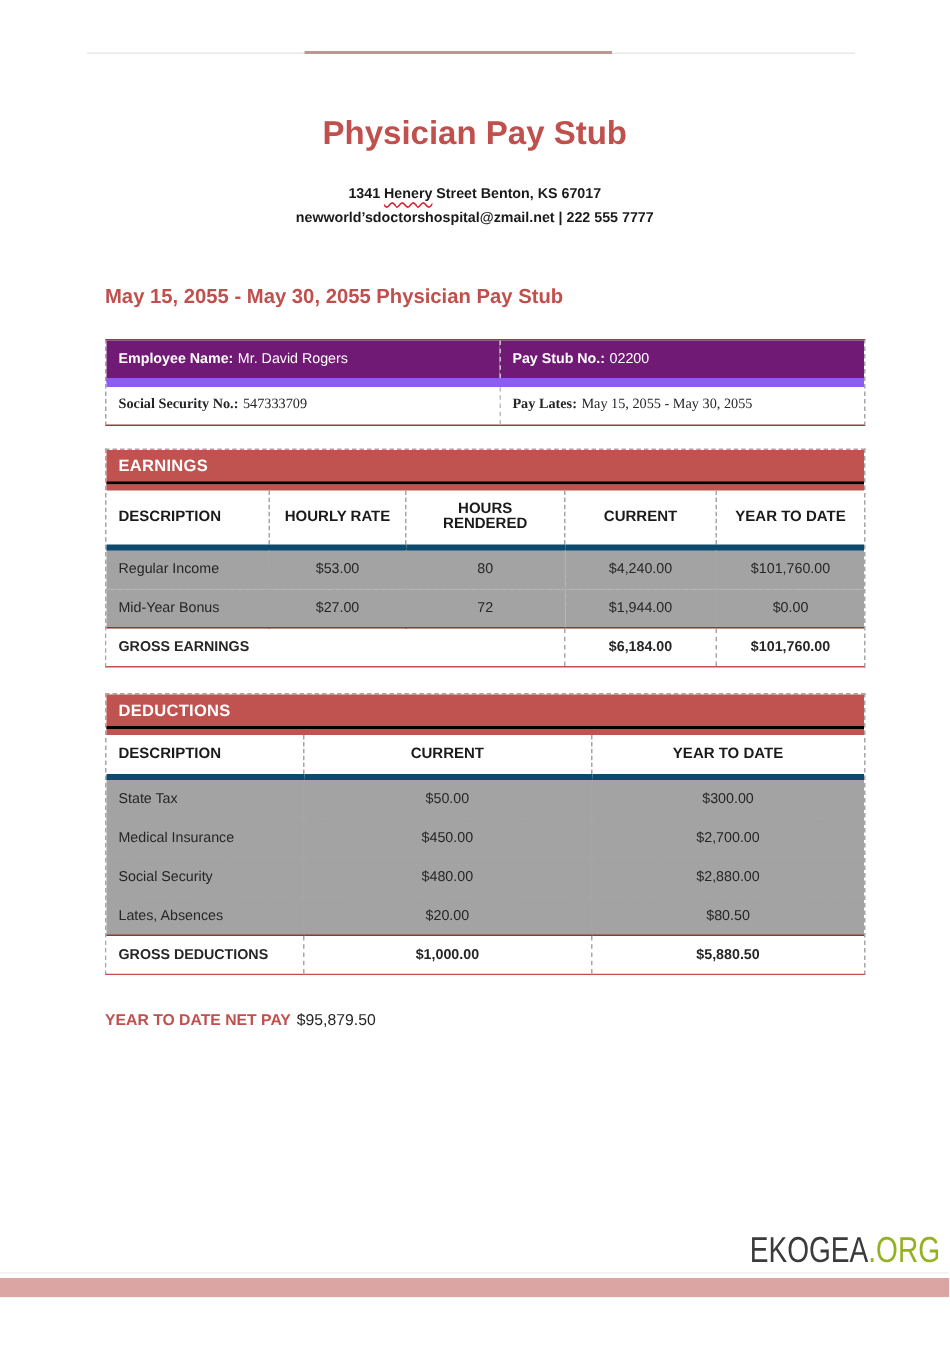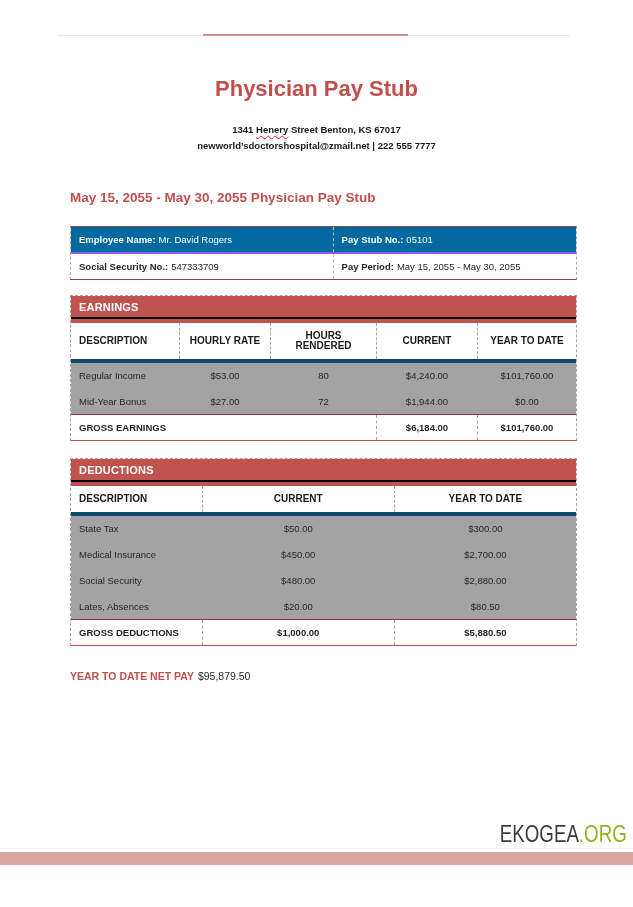--- a/index.html
+++ b/index.html
@@ -24,22 +24,22 @@
   .content { margin:0 56px 0 70px; width:507px; }
 
   .section-heading { margin-top:36px; color:#c0504d; font-size:13.5px; font-weight:bold; }
 
   
   .info-box { margin-top:21px; border-left:1px dashed #a6a6a6; border-right:1px dashed #a6a6a6;
               border-top:1px solid #8f413e; border-bottom:1px solid #8f413e; }
   table { border-collapse:collapse; width:100%; table-layout:fixed; }
   .info-table td { font-size:9.5px; padding:7px 8px; line-height:11px; vertical-align:middle; }
   .info-table td:nth-child(2) { border-left:1px dashed #bfbfbf; }
-  .info-table tr + tr td { border-top:2px solid #8b5cf6; }
-  .info-table tr.red-row td { background:#0369a1; color:#fff; }
+  .info-table tr + tr td { border-top:6px solid #8b5cf6;font-family:Liberation Serif, serif; }
+  .info-table tr.red-row td { background:#701a75; color:#fff; }
   .lbl { font-weight:bold; margin-right:3px; }
 
   
   .tbl-box { border-left:1px dashed #a6a6a6; border-right:1px dashed #a6a6a6;
              border-top:1px dashed #a6a6a6; border-bottom:1.5px solid #c0504d; }
   .mt-earnings { margin-top:15px; }
   .mt-deductions { margin-top:17px; }
   .tbl-bar { background:#c0534f; color:#fff; font-size:11px; font-weight:bold;
              padding:5px 8px 4px 8px; letter-spacing:0.2px; border-bottom:2px solid #000000; }
   .tbl-bar-strip { height:4px; background:#c0534f; }
@@ -87,25 +87,25 @@
 
     <div class="info-box">
       <table class="info-table">
         <colgroup>
             <col style="width:51.9%">
             <col style="width:48.1%">
           </colgroup>
         <tbody>
             <tr class="red-row">
           <td><span class="lbl">Employee Name:</span><span>Mr. David Rogers</span></td>
-          <td><span class="lbl">Pay Stub No.:</span><span>05101</span></td>
+          <td><span class="lbl">Pay Stub No.:</span><span>02200</span></td>
         </tr>
         <tr>
           <td><span class="lbl">Social Security No.:</span><span>547333709</span></td>
-          <td><span class="lbl">Pay Period:</span><span>May 15, 2055 - May 30, 2055</span></td>
+          <td><span class="lbl">Pay Lates:</span><span>May 15, 2055 - May 30, 2055</span></td>
         </tr>
       </tbody>
         </table>
     </div>
 
     <div class="tbl-box mt-earnings">
       <div class="tbl-bar">EARNINGS</div>
       <div class="tbl-bar-strip"></div>
       <table class="data-table">
         <colgroup>

